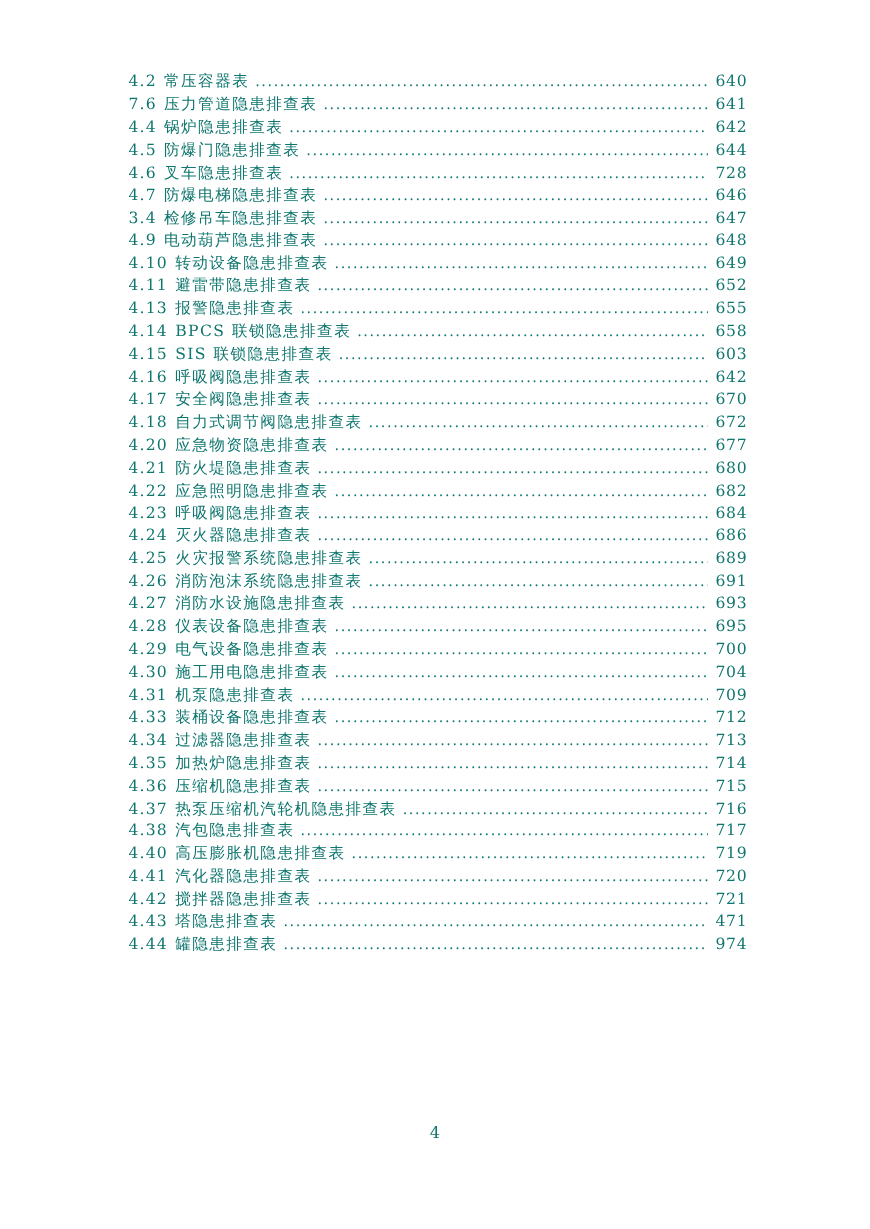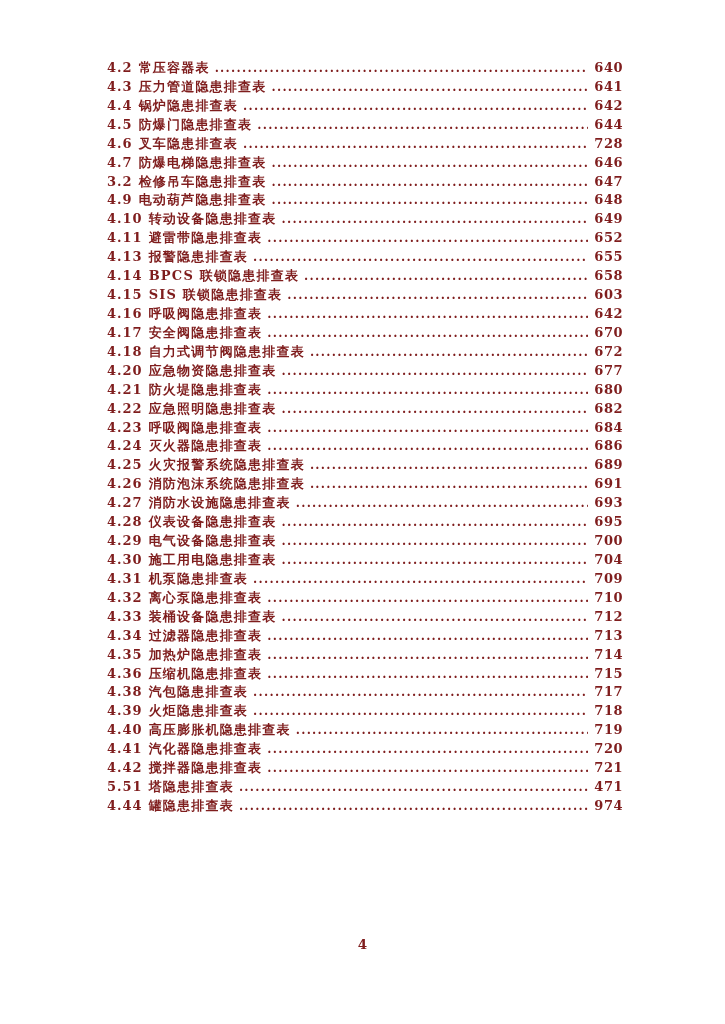--- a/index.html
+++ b/index.html
@@ -7,22 +7,21 @@
     padding: 0;
     background: #ffffff;
   }
   .page {
     position: relative;
     width: 725px;
     height: 1024px;
     background: #ffffff;
     overflow: hidden;
     font-family: "DejaVu Serif", "Liberation Serif", serif;
-    color: #7f1d1d;
-    font-weight: bold;
+    color: #0f766e;
   }
   .toc {
     position: absolute;
     top: 59px;
     left: 107px;
     width: 516px;
   }
   .toc-row {
     display: flex;
     align-items: baseline;
@@ -48,21 +47,21 @@
     min-width: 10px;
   }
   .leader::after {
     content: "..........................................................................................................................................................................................................";
     font-size: 12px;
     letter-spacing: 1.3px;
   }
   .toc-page {
     flex: 0 0 auto;
     min-width: 27px;
-    text-align: right;
+    text-align: center;
     letter-spacing: 0.5px;
   }
   .footer {
     position: absolute;
     top: 936px;
     left: 0;
     width: 100%;
     text-align: center;
     font-size: 13.5px;
   }
@@ -75,21 +74,21 @@
   <div class="toc">
 
       <div class="toc-row">
         <span class="toc-num">4.2</span>
         <span class="toc-title">常压容器表</span>
         <span class="leader"></span>
         <span class="toc-page">640</span>
       </div>
 
       <div class="toc-row">
-        <span class="toc-num">4.3</span>
+        <span class="toc-num">7.6</span>
         <span class="toc-title">压力管道隐患排查表</span>
         <span class="leader"></span>
         <span class="toc-page">641</span>
       </div>
 
       <div class="toc-row">
         <span class="toc-num">4.4</span>
         <span class="toc-title">锅炉隐患排查表</span>
         <span class="leader"></span>
         <span class="toc-page">642</span>
@@ -110,21 +109,21 @@
       </div>
 
       <div class="toc-row">
         <span class="toc-num">4.7</span>
         <span class="toc-title">防爆电梯隐患排查表</span>
         <span class="leader"></span>
         <span class="toc-page">646</span>
       </div>
 
       <div class="toc-row">
-        <span class="toc-num">3.2</span>
+        <span class="toc-num">3.4</span>
         <span class="toc-title">检修吊车隐患排查表</span>
         <span class="leader"></span>
         <span class="toc-page">647</span>
       </div>
 
       <div class="toc-row">
         <span class="toc-num">4.9</span>
         <span class="toc-title">电动葫芦隐患排查表</span>
         <span class="leader"></span>
         <span class="toc-page">648</span>
@@ -265,26 +264,20 @@
         <span class="toc-page">704</span>
       </div>
 
       <div class="toc-row">
         <span class="toc-num">4.31</span>
         <span class="toc-title">机泵隐患排查表</span>
         <span class="leader"></span>
         <span class="toc-page">709</span>
       </div>
 
-      <div class="toc-row">
-        <span class="toc-num">4.32</span>
-        <span class="toc-title">离心泵隐患排查表</span>
-        <span class="leader"></span>
-        <span class="toc-page">710</span>
-      </div>
 
       <div class="toc-row">
         <span class="toc-num">4.33</span>
         <span class="toc-title">装桶设备隐患排查表</span>
         <span class="leader"></span>
         <span class="toc-page">712</span>
       </div>
 
       <div class="toc-row">
         <span class="toc-num">4.34</span>
@@ -300,34 +293,34 @@
         <span class="toc-page">714</span>
       </div>
 
       <div class="toc-row">
         <span class="toc-num">4.36</span>
         <span class="toc-title">压缩机隐患排查表</span>
         <span class="leader"></span>
         <span class="toc-page">715</span>
       </div>
 
+      <div class="toc-row">
+        <span class="toc-num">4.37</span>
+        <span class="toc-title">热泵压缩机汽轮机隐患排查表</span>
+        <span class="leader"></span>
+        <span class="toc-page">716</span>
+      </div>
 
       <div class="toc-row">
         <span class="toc-num">4.38</span>
         <span class="toc-title">汽包隐患排查表</span>
         <span class="leader"></span>
         <span class="toc-page">717</span>
       </div>
 
-      <div class="toc-row">
-        <span class="toc-num">4.39</span>
-        <span class="toc-title">火炬隐患排查表</span>
-        <span class="leader"></span>
-        <span class="toc-page">718</span>
-      </div>
 
       <div class="toc-row">
         <span class="toc-num">4.40</span>
         <span class="toc-title">高压膨胀机隐患排查表</span>
         <span class="leader"></span>
         <span class="toc-page">719</span>
       </div>
 
       <div class="toc-row">
         <span class="toc-num">4.41</span>
@@ -337,21 +330,21 @@
       </div>
 
       <div class="toc-row">
         <span class="toc-num">4.42</span>
         <span class="toc-title">搅拌器隐患排查表</span>
         <span class="leader"></span>
         <span class="toc-page">721</span>
       </div>
 
       <div class="toc-row">
-        <span class="toc-num">5.51</span>
+        <span class="toc-num">4.43</span>
         <span class="toc-title">塔隐患排查表</span>
         <span class="leader"></span>
         <span class="toc-page">471</span>
       </div>
 
       <div class="toc-row">
         <span class="toc-num">4.44</span>
         <span class="toc-title">罐隐患排查表</span>
         <span class="leader"></span>
         <span class="toc-page">974</span>

